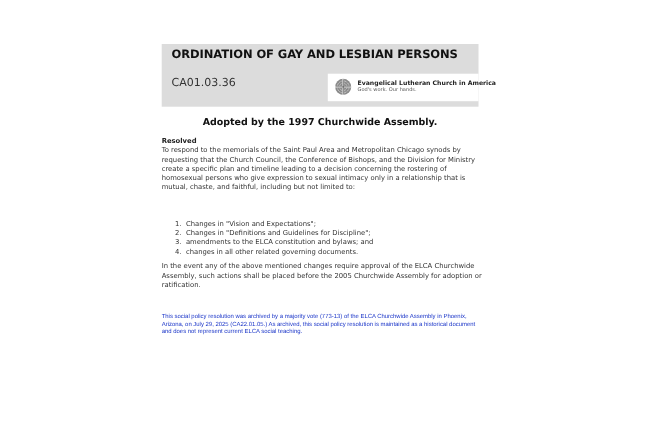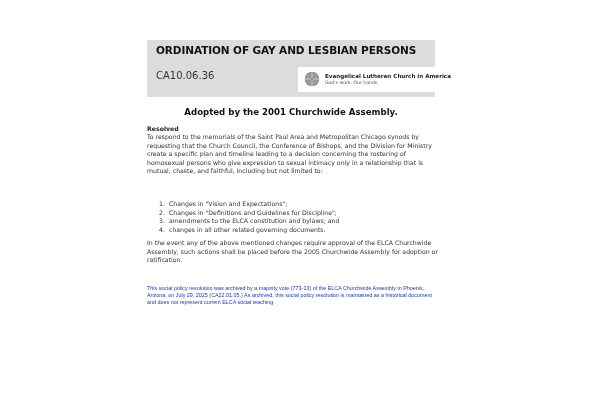--- a/index.html
+++ b/index.html
@@ -152,38 +152,38 @@
       line-height: 7.2px;
       color: #1a35c8;
     }
   </style>
 </head>
 <body>
 
 <div class="page">
   <div class="header-box">
     <div class="title">ORDINATION OF GAY AND LESBIAN PERSONS</div>
-    <div class="code">CA10.06.36</div>
+    <div class="code">CA01.03.36</div>
 
     <div class="logo-box">
       <svg class="logo-mark" viewBox="0 0 16 16">
         <circle cx="8" cy="8" r="7.3" fill="#8a8a8a"></circle>
         <circle cx="8" cy="8" r="5.4" fill="none" stroke="#fff" stroke-width="0.6" stroke-dasharray="0.8 0.6"></circle>
         <circle cx="8" cy="8" r="3.4" fill="none" stroke="#fff" stroke-width="0.6" stroke-dasharray="0.7 0.6"></circle>
         <rect x="7.2" y="0.6" width="1.6" height="14.8" fill="#fff"></rect>
         <rect x="0.6" y="7.2" width="14.8" height="1.6" fill="#fff"></rect>
         <rect x="7.6" y="1" width="0.8" height="14" fill="#555"></rect>
         <rect x="1" y="7.6" width="14" height="0.8" fill="#555"></rect>
       </svg>
       <div class="logo-name">Evangelical Lutheran Church in America</div>
       <div class="logo-tag">God's work. Our hands.</div>
     </div>
   </div>
 
-  <div class="adopted">Adopted by the 2001 Churchwide Assembly.</div>
+  <div class="adopted">Adopted by the 1997 Churchwide Assembly.</div>
 
   <div class="resolved-label">Resolved</div>
   <div class="body-para">To respond to the memorials of the Saint Paul Area and Metropolitan Chicago synods by requesting that the Church Council, the Conference of Bishops, and the Division for Ministry create a specific plan and timeline leading to a decision concerning the rostering of homosexual persons who give expression to sexual intimacy only in a relationship that is mutual, chaste, and faithful, including but not limited to:</div>
 
   <ol class="list">
     <li>
       <span class="num">1.</span>
       <span>Changes in "Vision and Expectations";</span>
     </li>
     <li>

